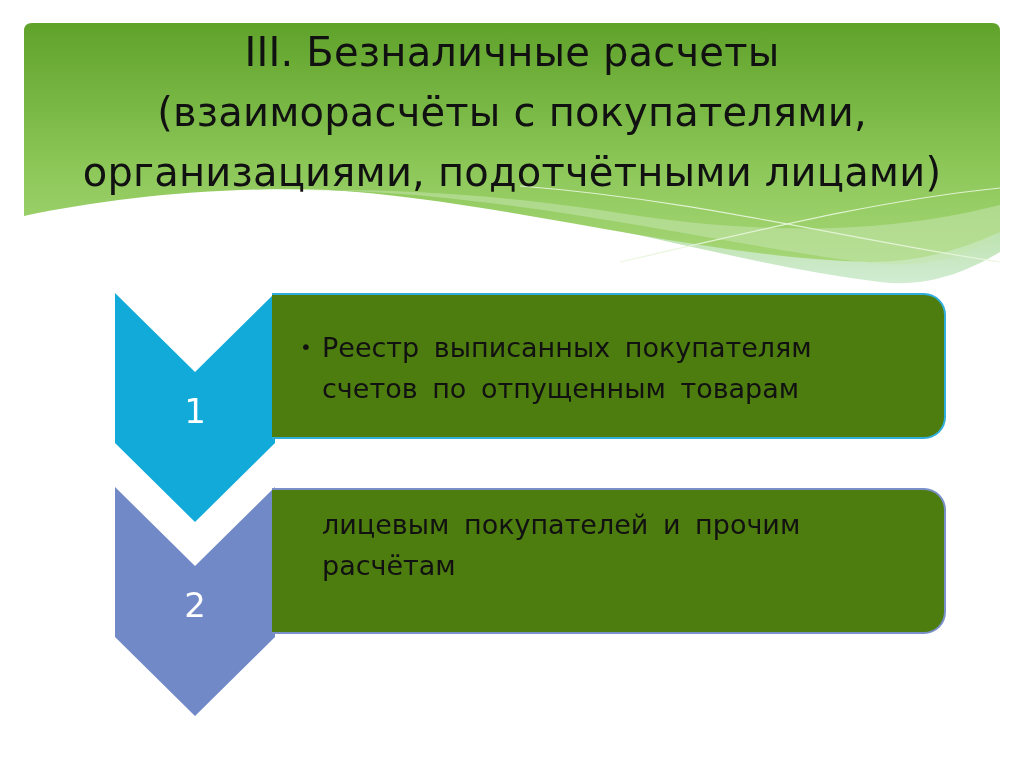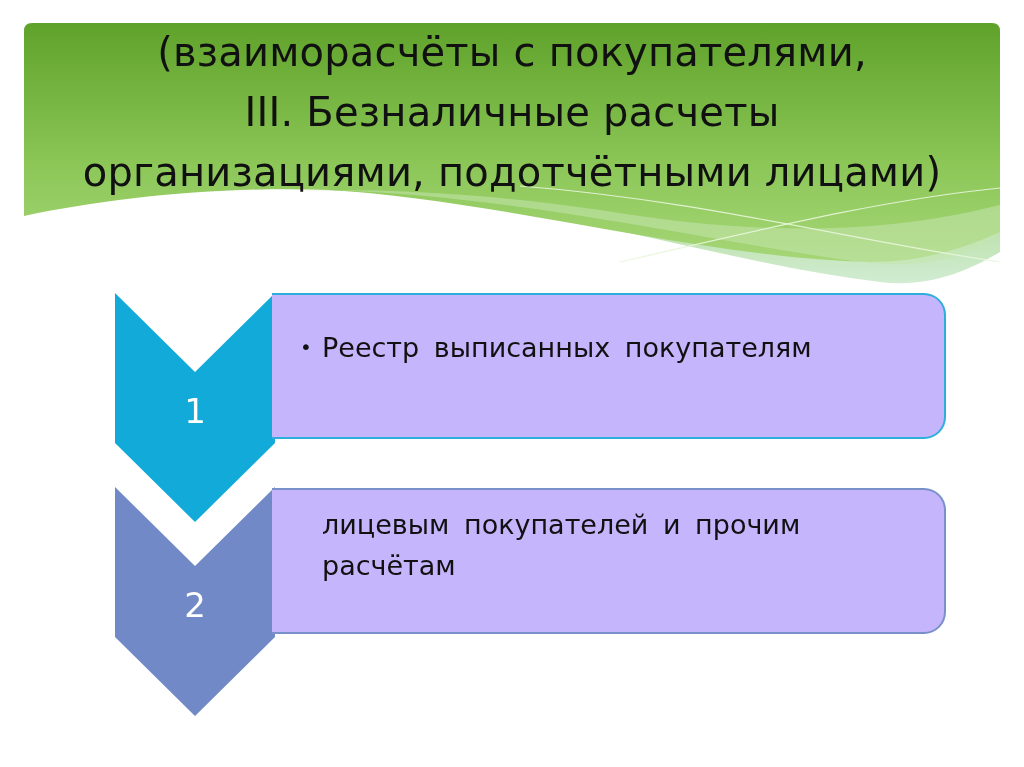--- a/index.html
+++ b/index.html
@@ -56,21 +56,21 @@
     color: #ffffff;
     font-size: 34px;
     line-height: 40px;
   }
   .card {
     position: absolute;
     left: 272px;
     top: 0;
     width: 674px;
     height: 146px;
-    background: #c4b5fd;
+    background: #4d7c0f;
     border: 2px solid;
     border-left: none;
     border-radius: 0 22px 22px 0;
     box-sizing: border-box;
   }
   .card-text {
     position: absolute;
     left: 28px;
     top: 32px;
     width: 620px;
@@ -116,38 +116,39 @@
              C 220 186, 110 198, 24 216
              L 24 31 Q 24 23 32 23 Z" fill="url(#gBan)"></path>
 
     <path d="M 330 190 C 520 196, 700 240, 860 262 C 930 270, 970 256, 1000 232 L 1000 205
              C 900 230, 780 240, 600 210 C 500 196, 420 190, 330 190 Z" fill="#C4E6AE" opacity="0.55"></path>
 
     <path d="M 520 186 C 700 200, 850 240, 1000 262" stroke="#E8F6DC" stroke-width="1.2" fill="none" opacity="0.9"></path>
     <path d="M 620 262 C 760 230, 880 200, 1000 188" stroke="#E8F6DC" stroke-width="1.2" fill="none" opacity="0.9"></path>
   </svg>
   <div class="title">
+    <span>III. Безналичные расчеты</span>
     <span>(взаиморасчёты с покупателями,</span>
-    <span>III. Безналичные расчеты</span>
     <span>организациями, подотчётными лицами)</span>
   </div>
 </div>
 
 <div class="step" style="top:293px;">
   <div class="chevron">
     <svg width="160" height="229" viewBox="0 0 160 229">
       <polygon points="0,0 80,79 160,0 160,150 80,229 0,150" fill="#12ABD9"></polygon>
     </svg>
   </div>
   <div class="step-number" style="top:98px;">1</div>
   <div class="card" style="border-color:#2FAEDB;">
     <div class="card-text">
       <span class="line">
         <span class="bullet">•</span><span>Реестр выписанных покупателям</span>
       </span>
+      <span class="line indent">счетов по отпущенным товарам</span>
     </div>
   </div>
 </div>
 
 <div class="step" style="top:487px;">
   <div class="chevron">
     <svg width="160" height="229" viewBox="0 0 160 229">
       <polygon points="0,0 80,79 160,0 160,150 80,229 0,150" fill="#7189C6"></polygon>
     </svg>
   </div>

